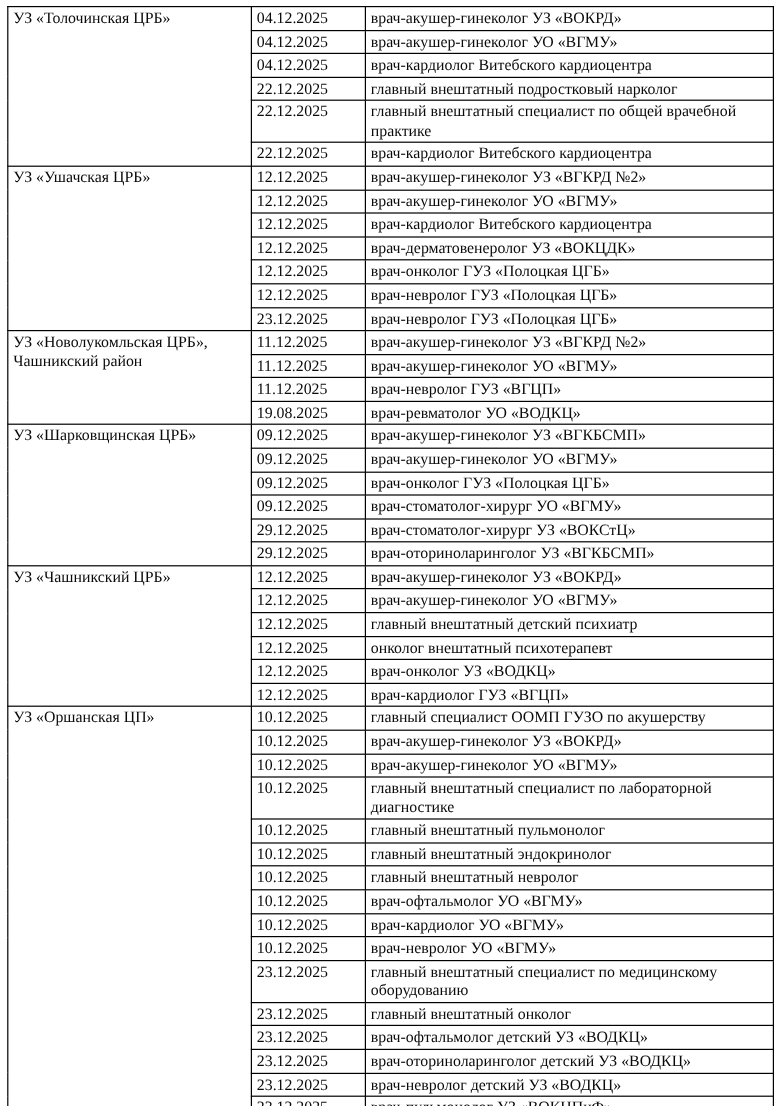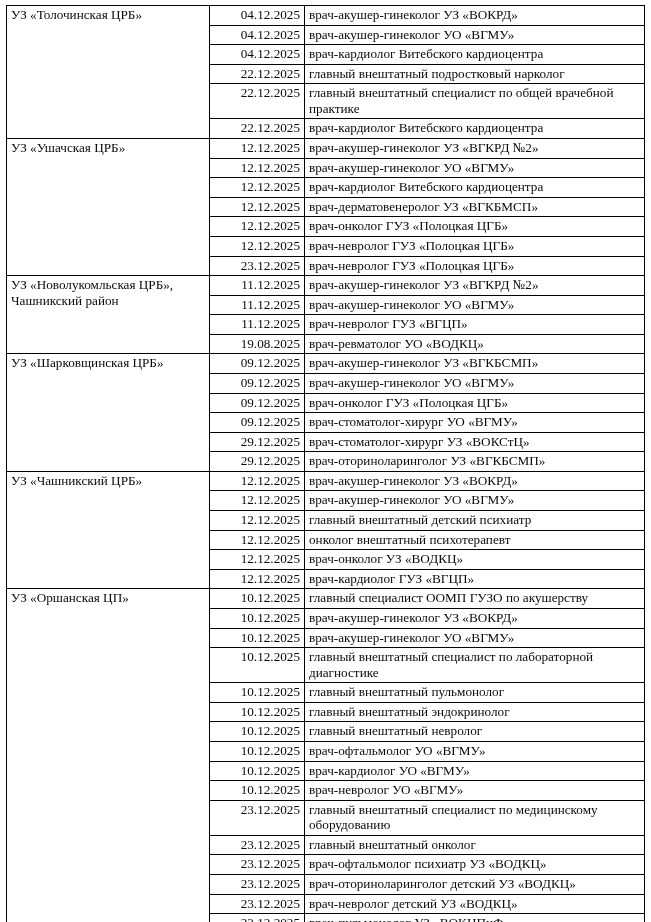--- a/index.html
+++ b/index.html
@@ -32,21 +32,21 @@
     padding: 1px 4px 2px 4px;
     vertical-align: top;
     font-family: "Liberation Serif", serif;
   }
   td.org {
     width: 194px;
     word-wrap: break-word;
   }
   td.date {
     width: 86px;
-    text-align: right;
+    text-align: left;
     white-space: nowrap;
   }
   td.spec {
     width: auto;
   }
 </style>
 </head>
 <body>
 
 <div class="page">
@@ -85,21 +85,21 @@
         <tr>
           <td class="date">12.12.2025</td>
           <td class="spec">врач-акушер-гинеколог УО «ВГМУ»</td>
         </tr>
         <tr>
           <td class="date">12.12.2025</td>
           <td class="spec">врач-кардиолог Витебского кардиоцентра</td>
         </tr>
         <tr>
           <td class="date">12.12.2025</td>
-          <td class="spec">врач-дерматовенеролог УЗ «ВГКБМСП»</td>
+          <td class="spec">врач-дерматовенеролог УЗ «ВОКЦДК»</td>
         </tr>
         <tr>
           <td class="date">12.12.2025</td>
           <td class="spec">врач-онколог ГУЗ «Полоцкая ЦГБ»</td>
         </tr>
         <tr>
           <td class="date">12.12.2025</td>
           <td class="spec">врач-невролог ГУЗ «Полоцкая ЦГБ»</td>
         </tr>
         <tr>
@@ -217,21 +217,21 @@
         <tr>
           <td class="date">23.12.2025</td>
           <td class="spec">главный внештатный специалист по медицинскому оборудованию</td>
         </tr>
         <tr>
           <td class="date">23.12.2025</td>
           <td class="spec">главный внештатный онколог</td>
         </tr>
         <tr>
           <td class="date">23.12.2025</td>
-          <td class="spec">врач-офтальмолог психиатр УЗ «ВОДКЦ»</td>
+          <td class="spec">врач-офтальмолог детский УЗ «ВОДКЦ»</td>
         </tr>
         <tr>
           <td class="date">23.12.2025</td>
           <td class="spec">врач-оториноларинголог детский УЗ «ВОДКЦ»</td>
         </tr>
         <tr>
           <td class="date">23.12.2025</td>
           <td class="spec">врач-невролог детский УЗ «ВОДКЦ»</td>
         </tr>
         <tr>

